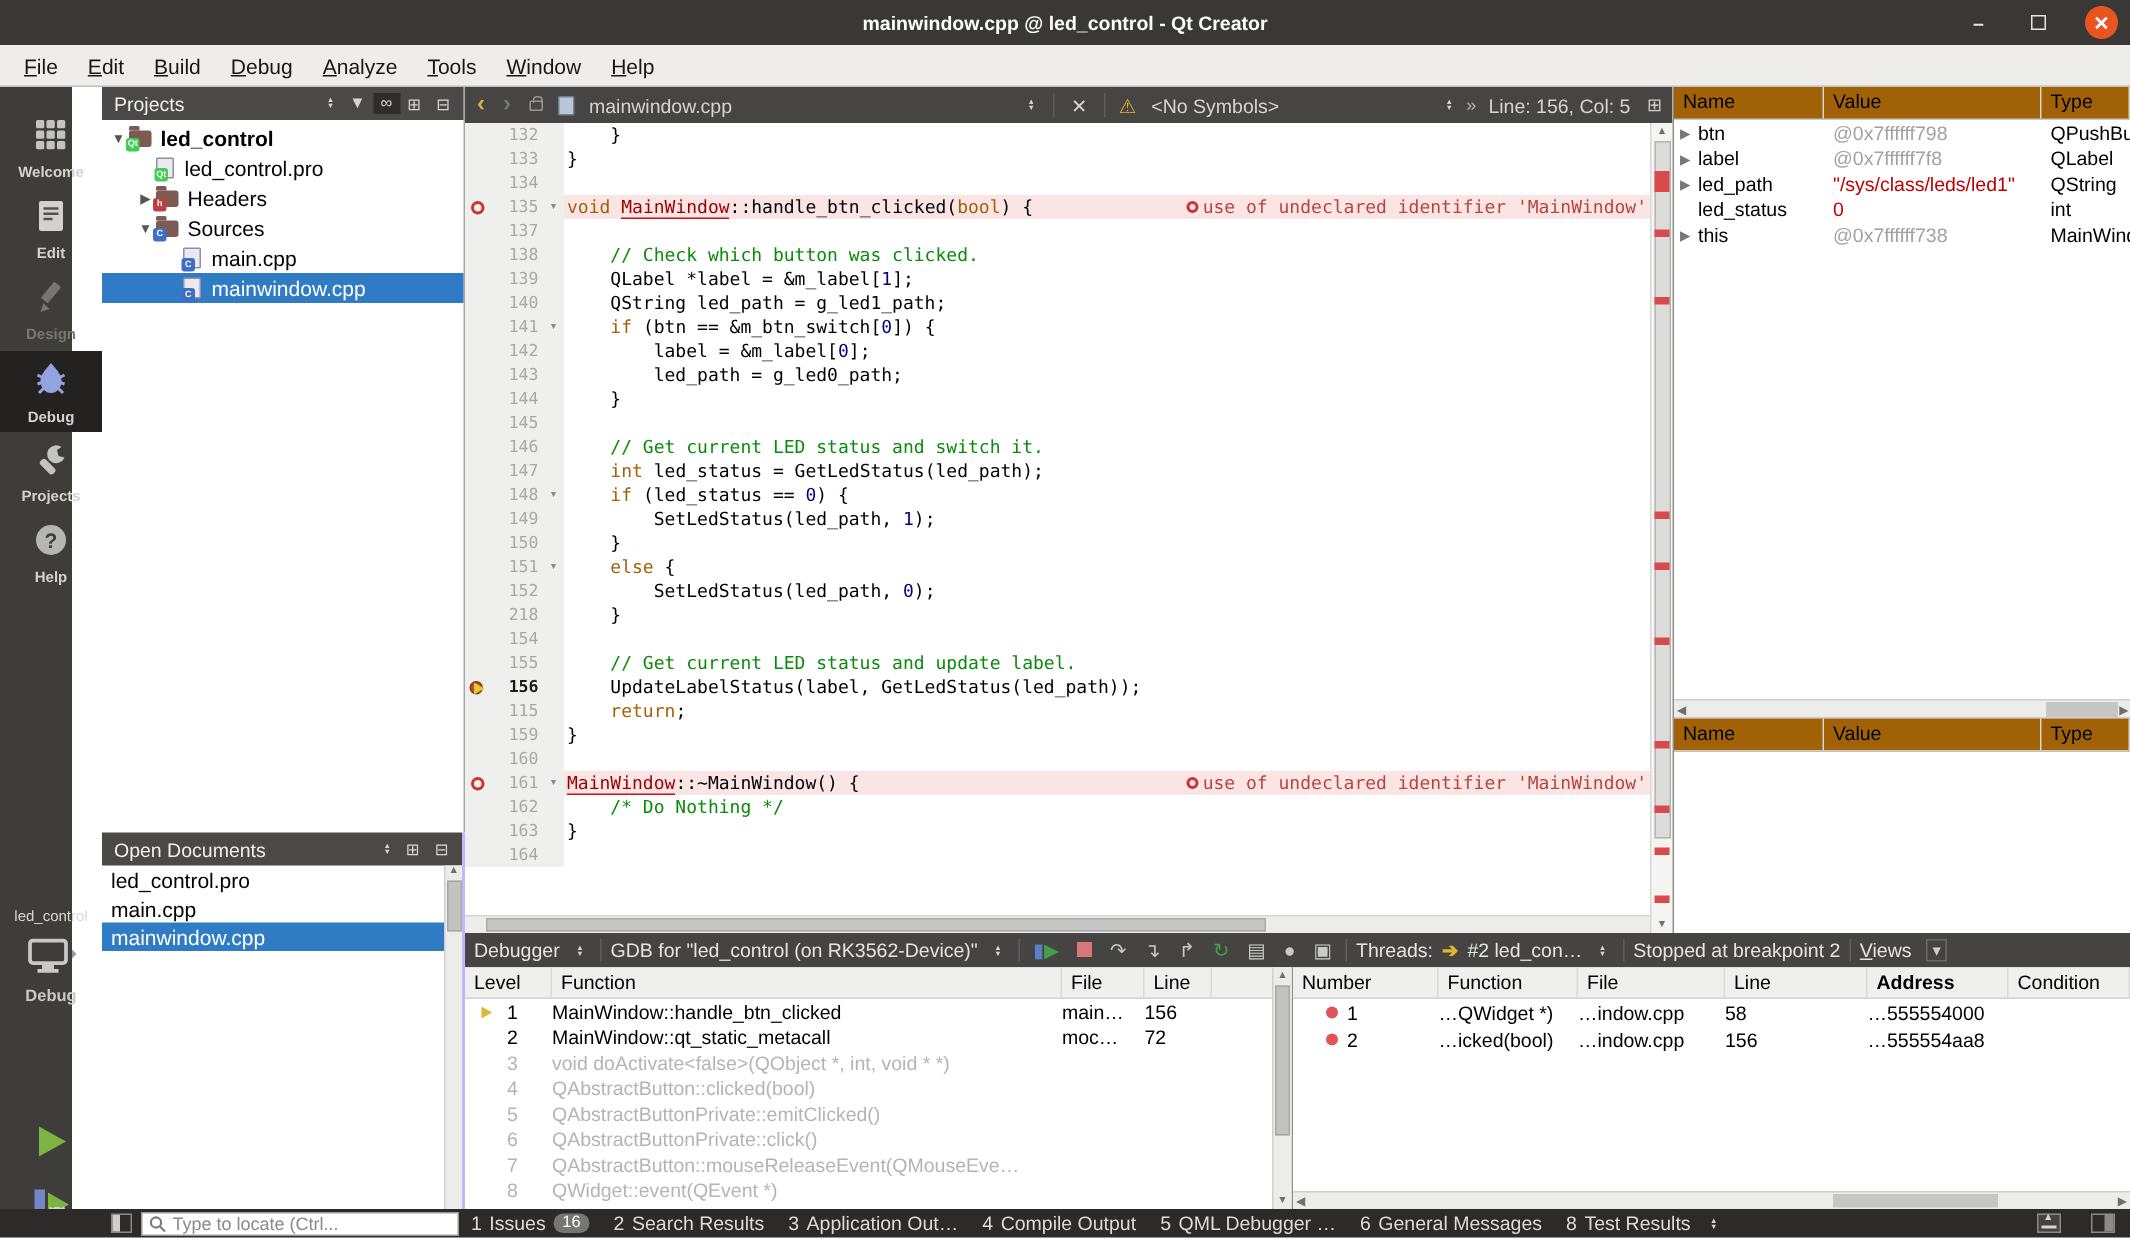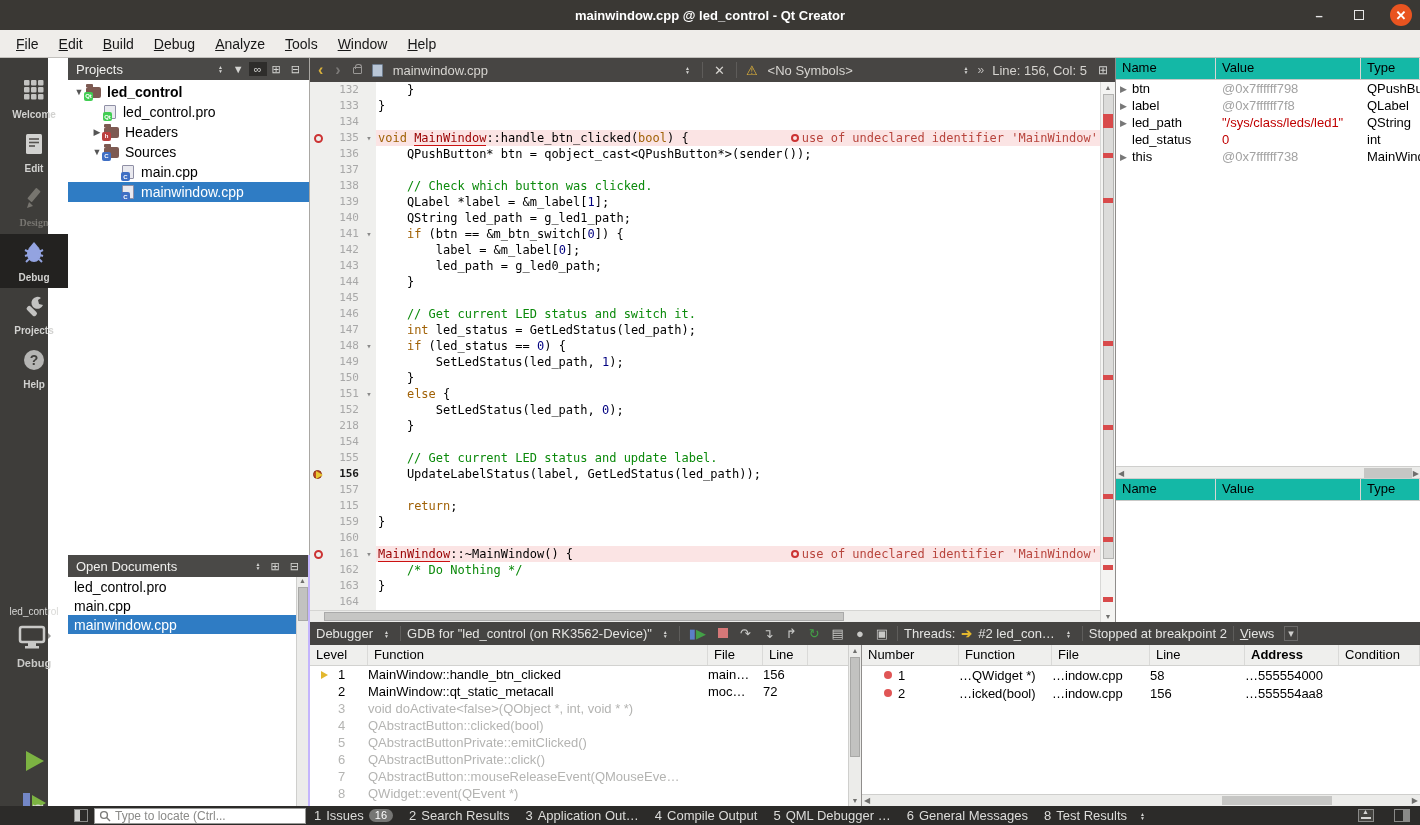--- a/index.html
+++ b/index.html
@@ -22,21 +22,21 @@
   .menu-item { font-size:14px; color:#171717; padding:4px 10px; }
   .menu-item u { text-decoration:underline; }
 
   
   #mode-sidebar { left:0; top:58px; width:48px; height:748px; background:#3e3d3a; }
   .mode-item { width:68px; height:54px; display:flex; flex-direction:column; align-items:center;
     justify-content:center; gap:3px; }
   .mode-item.first { margin-top:14px; }
   .mode-item .mlabel { font-size:10px; color:#d2d2d0; font-weight:bold; }
   .mode-item.active { background:#232220; }
-  .mode-item.disabled .mlabel { color:#787671;font-family:Liberation Serif, serif; }
+  .mode-item.disabled .mlabel { color:#787671; }
   .target-area { position:absolute; left:0; top:548px; width:68px; text-align:center; }
   .target-project { color:#d8d8d6; font-size:10px; margin-bottom:8px; }
   .kit-label { color:#c9c9c7; font-size:11px; font-weight:bold; margin-top:2px; }
   .run-controls { position:absolute; left:0; top:690px; width:68px; display:flex;
     flex-direction:column; align-items:center; gap:16px; }
 
   
   .side-panel-header { height:22px; background:#4a4947; color:#f0f0ee; font-size:13px;
     display:flex; align-items:center; padding:0 4px 0 8px; }
   .side-panel-header .sp-title { flex:1; }
@@ -109,21 +109,21 @@
   .bp-cur .arr { position:absolute; left:3px; top:2px; width:0; height:0; border-top:4px solid transparent;
     border-bottom:4px solid transparent; border-left:7px solid #e8c832; }
   #code-hscroll { left:310px; top:610px; width:790px; height:12px; background:#ececea; border-top:1px solid #d5d5d3; }
   #code-hthumb { position:absolute; left:14px; top:1px; height:9px; width:520px; background:#c6c6c4; border:1px solid #aaa; }
   #code-vscroll { left:1100px; top:82px; width:15px; height:540px; background:#f4f4f2; border-left:1px solid #d8d8d6; }
   #code-vthumb { position:absolute; left:2px; top:12px; width:11px; height:465px; background:#dcdcda; border:1px solid #b4b4b2; }
   .smark { position:absolute; left:2px; width:10px; height:4px; background:#d84b4b; }
 
   
   #locals-panel { left:1115px; top:58px; width:305px; height:564px; background:#fff; border-left:1px solid #8f8d8b; }
-  .grid-header { display:flex; height:22px; background:#14b8a6; border-bottom:1px solid #c9c9c7; font-size:13px; color:#000; }
+  .grid-header { display:flex; height:22px; background:#a16207; border-bottom:1px solid #c9c9c7; font-size:13px; color:#000; }
   .grid-header div { padding:2px 6px; border-right:1px solid #d6d6d4; }
   .lrow { display:flex; height:17px; font-size:13px; align-items:center; }
   .lrow .c1 { width:100px; display:flex; align-items:center; padding-left:4px; color:#000; }
   .lrow .c2 { width:145px; padding-left:6px; overflow:hidden; white-space:nowrap; }
   .lrow .c3 { flex:1; padding-left:6px; color:#000; overflow:hidden; white-space:nowrap; }
   .exp { width:12px; color:#777; font-size:9px; flex:none; }
   .val-addr { color:#a2a2a2; } .val-changed { color:#c00000; }
   #locals-hscroll { position:absolute; left:0; top:408px; width:305px; height:13px; background:#ececea;
     border-top:1px solid #cfcfcd; border-bottom:1px solid #cfcfcd; }
   #locals-hthumb { position:absolute; left:248px; top:1px; width:48px; height:10px; background:#c6c6c4; }
@@ -405,42 +405,40 @@
   <span class="chev">»</span>
   <span class="etb-text">Line: 156, Col: 5</span>
   <span class="split-icon">⊞</span>
 </div>
 
 <div id="code-area" class="abs">
     <div class="code-row"><div class="gutter"><div class="g-marker"></div><div class="g-num">132</div></div><div class="g-fold"></div><div class="code-body"><span class="seg-p">    }</span></div></div>
     <div class="code-row"><div class="gutter"><div class="g-marker"></div><div class="g-num">133</div></div><div class="g-fold"></div><div class="code-body"><span class="seg-p">}</span></div></div>
     <div class="code-row"><div class="gutter"><div class="g-marker"></div><div class="g-num">134</div></div><div class="g-fold"></div><div class="code-body"></div></div>
     <div class="code-row errline"><div class="gutter"><div class="g-marker"><span class="bp-ring"></span></div><div class="g-num">135</div></div><div class="g-fold">▾</div><div class="code-body"><span class="seg-k">void</span><span class="seg-p"> </span><span class="seg-e">MainWindow</span><span class="seg-p">::handle_btn_clicked(</span><span class="seg-k">bool</span><span class="seg-p">) {</span><span class="ann"><span class="err-ring"></span><span>use of undeclared identifier 'MainWindow'</span></span></div></div>
-    <div class="code-row"><div class="gutter"><div class="g-marker"></div><div class="g-num">136</div></div><div class="g-fold"></div><div class="code-body"><span class="seg-p">    QPushButton* btn = qobject_cast&lt;QPushButton*&gt;(sender());</span></div></div>
     <div class="code-row"><div class="gutter"><div class="g-marker"></div><div class="g-num">137</div></div><div class="g-fold"></div><div class="code-body"></div></div>
     <div class="code-row"><div class="gutter"><div class="g-marker"></div><div class="g-num">138</div></div><div class="g-fold"></div><div class="code-body"><span class="seg-c">    // Check which button was clicked.</span></div></div>
     <div class="code-row"><div class="gutter"><div class="g-marker"></div><div class="g-num">139</div></div><div class="g-fold"></div><div class="code-body"><span class="seg-p">    QLabel *label = &amp;m_label[</span><span class="seg-n">1</span><span class="seg-p">];</span></div></div>
     <div class="code-row"><div class="gutter"><div class="g-marker"></div><div class="g-num">140</div></div><div class="g-fold"></div><div class="code-body"><span class="seg-p">    QString led_path = g_led1_path;</span></div></div>
     <div class="code-row"><div class="gutter"><div class="g-marker"></div><div class="g-num">141</div></div><div class="g-fold">▾</div><div class="code-body"><span class="seg-p">    </span><span class="seg-k">if</span><span class="seg-p"> (btn == &amp;m_btn_switch[</span><span class="seg-n">0</span><span class="seg-p">]) {</span></div></div>
     <div class="code-row"><div class="gutter"><div class="g-marker"></div><div class="g-num">142</div></div><div class="g-fold"></div><div class="code-body"><span class="seg-p">        label = &amp;m_label[</span><span class="seg-n">0</span><span class="seg-p">];</span></div></div>
     <div class="code-row"><div class="gutter"><div class="g-marker"></div><div class="g-num">143</div></div><div class="g-fold"></div><div class="code-body"><span class="seg-p">        led_path = g_led0_path;</span></div></div>
     <div class="code-row"><div class="gutter"><div class="g-marker"></div><div class="g-num">144</div></div><div class="g-fold"></div><div class="code-body"><span class="seg-p">    }</span></div></div>
     <div class="code-row"><div class="gutter"><div class="g-marker"></div><div class="g-num">145</div></div><div class="g-fold"></div><div class="code-body"></div></div>
     <div class="code-row"><div class="gutter"><div class="g-marker"></div><div class="g-num">146</div></div><div class="g-fold"></div><div class="code-body"><span class="seg-c">    // Get current LED status and switch it.</span></div></div>
     <div class="code-row"><div class="gutter"><div class="g-marker"></div><div class="g-num">147</div></div><div class="g-fold"></div><div class="code-body"><span class="seg-p">    </span><span class="seg-k">int</span><span class="seg-p"> led_status = GetLedStatus(led_path);</span></div></div>
     <div class="code-row"><div class="gutter"><div class="g-marker"></div><div class="g-num">148</div></div><div class="g-fold">▾</div><div class="code-body"><span class="seg-p">    </span><span class="seg-k">if</span><span class="seg-p"> (led_status == </span><span class="seg-n">0</span><span class="seg-p">) {</span></div></div>
     <div class="code-row"><div class="gutter"><div class="g-marker"></div><div class="g-num">149</div></div><div class="g-fold"></div><div class="code-body"><span class="seg-p">        SetLedStatus(led_path, </span><span class="seg-n">1</span><span class="seg-p">);</span></div></div>
     <div class="code-row"><div class="gutter"><div class="g-marker"></div><div class="g-num">150</div></div><div class="g-fold"></div><div class="code-body"><span class="seg-p">    }</span></div></div>
     <div class="code-row"><div class="gutter"><div class="g-marker"></div><div class="g-num">151</div></div><div class="g-fold">▾</div><div class="code-body"><span class="seg-p">    </span><span class="seg-k">else</span><span class="seg-p"> {</span></div></div>
     <div class="code-row"><div class="gutter"><div class="g-marker"></div><div class="g-num">152</div></div><div class="g-fold"></div><div class="code-body"><span class="seg-p">        SetLedStatus(led_path, </span><span class="seg-n">0</span><span class="seg-p">);</span></div></div>
     <div class="code-row"><div class="gutter"><div class="g-marker"></div><div class="g-num">218</div></div><div class="g-fold"></div><div class="code-body"><span class="seg-p">    }</span></div></div>
     <div class="code-row"><div class="gutter"><div class="g-marker"></div><div class="g-num">154</div></div><div class="g-fold"></div><div class="code-body"></div></div>
     <div class="code-row"><div class="gutter"><div class="g-marker"></div><div class="g-num">155</div></div><div class="g-fold"></div><div class="code-body"><span class="seg-c">    // Get current LED status and update label.</span></div></div>
     <div class="code-row"><div class="gutter"><div class="g-marker"><span class="bp-cur"><span class="dot"></span><span class="arr"></span></span></div><div class="g-num current">156</div></div><div class="g-fold"></div><div class="code-body"><span class="seg-p">    UpdateLabelStatus(label, GetLedStatus(led_path));</span></div></div>
-    <div class="code-row"><div class="gutter"><div class="g-marker"></div><div class="g-num">157</div></div><div class="g-fold"></div><div class="code-body"></div></div>
     <div class="code-row"><div class="gutter"><div class="g-marker"></div><div class="g-num">115</div></div><div class="g-fold"></div><div class="code-body"><span class="seg-p">    </span><span class="seg-k">return</span><span class="seg-p">;</span></div></div>
     <div class="code-row"><div class="gutter"><div class="g-marker"></div><div class="g-num">159</div></div><div class="g-fold"></div><div class="code-body"><span class="seg-p">}</span></div></div>
     <div class="code-row"><div class="gutter"><div class="g-marker"></div><div class="g-num">160</div></div><div class="g-fold"></div><div class="code-body"></div></div>
     <div class="code-row errline"><div class="gutter"><div class="g-marker"><span class="bp-ring"></span></div><div class="g-num">161</div></div><div class="g-fold">▾</div><div class="code-body"><span class="seg-e">MainWindow</span><span class="seg-p">::~MainWindow() {</span><span class="ann"><span class="err-ring"></span><span>use of undeclared identifier 'MainWindow'</span></span></div></div>
     <div class="code-row"><div class="gutter"><div class="g-marker"></div><div class="g-num">162</div></div><div class="g-fold"></div><div class="code-body"><span class="seg-c">    /* Do Nothing */</span></div></div>
     <div class="code-row"><div class="gutter"><div class="g-marker"></div><div class="g-num">163</div></div><div class="g-fold"></div><div class="code-body"><span class="seg-p">}</span></div></div>
     <div class="code-row"><div class="gutter"><div class="g-marker"></div><div class="g-num">164</div></div><div class="g-fold"></div><div class="code-body"></div></div>
   </div>
 <div id="code-hscroll" class="abs">
     <div id="code-hthumb"></div>

